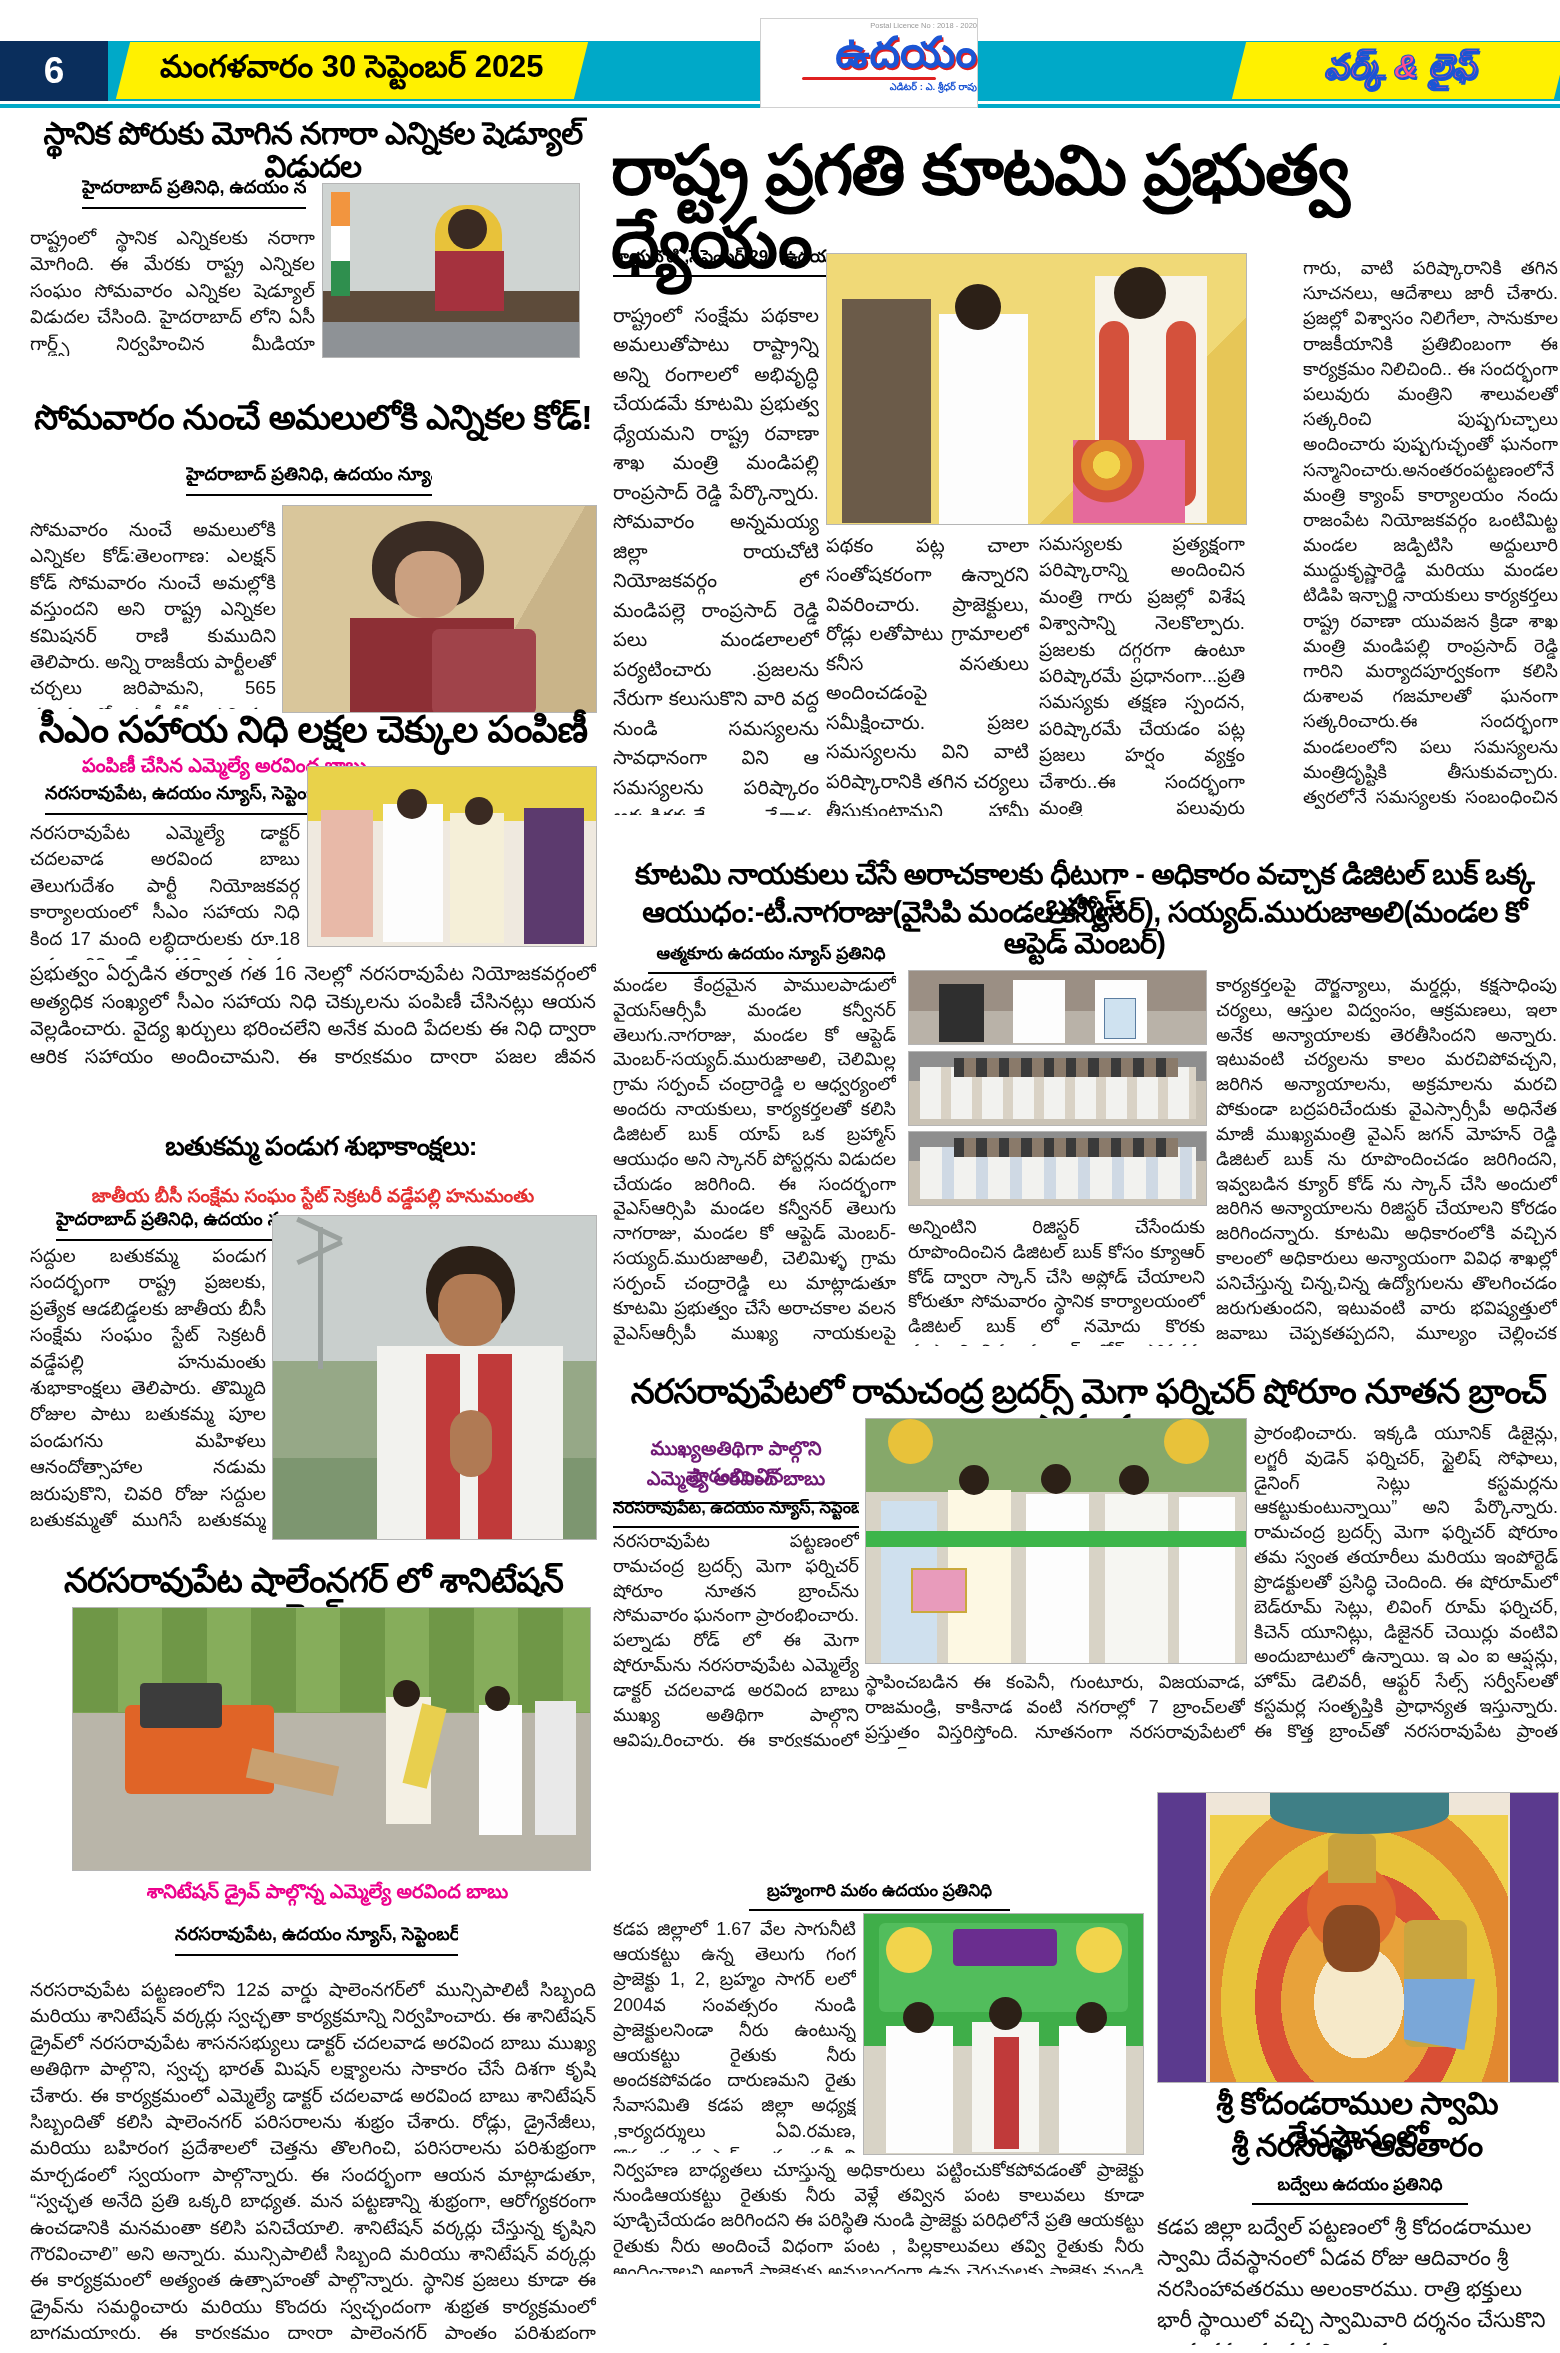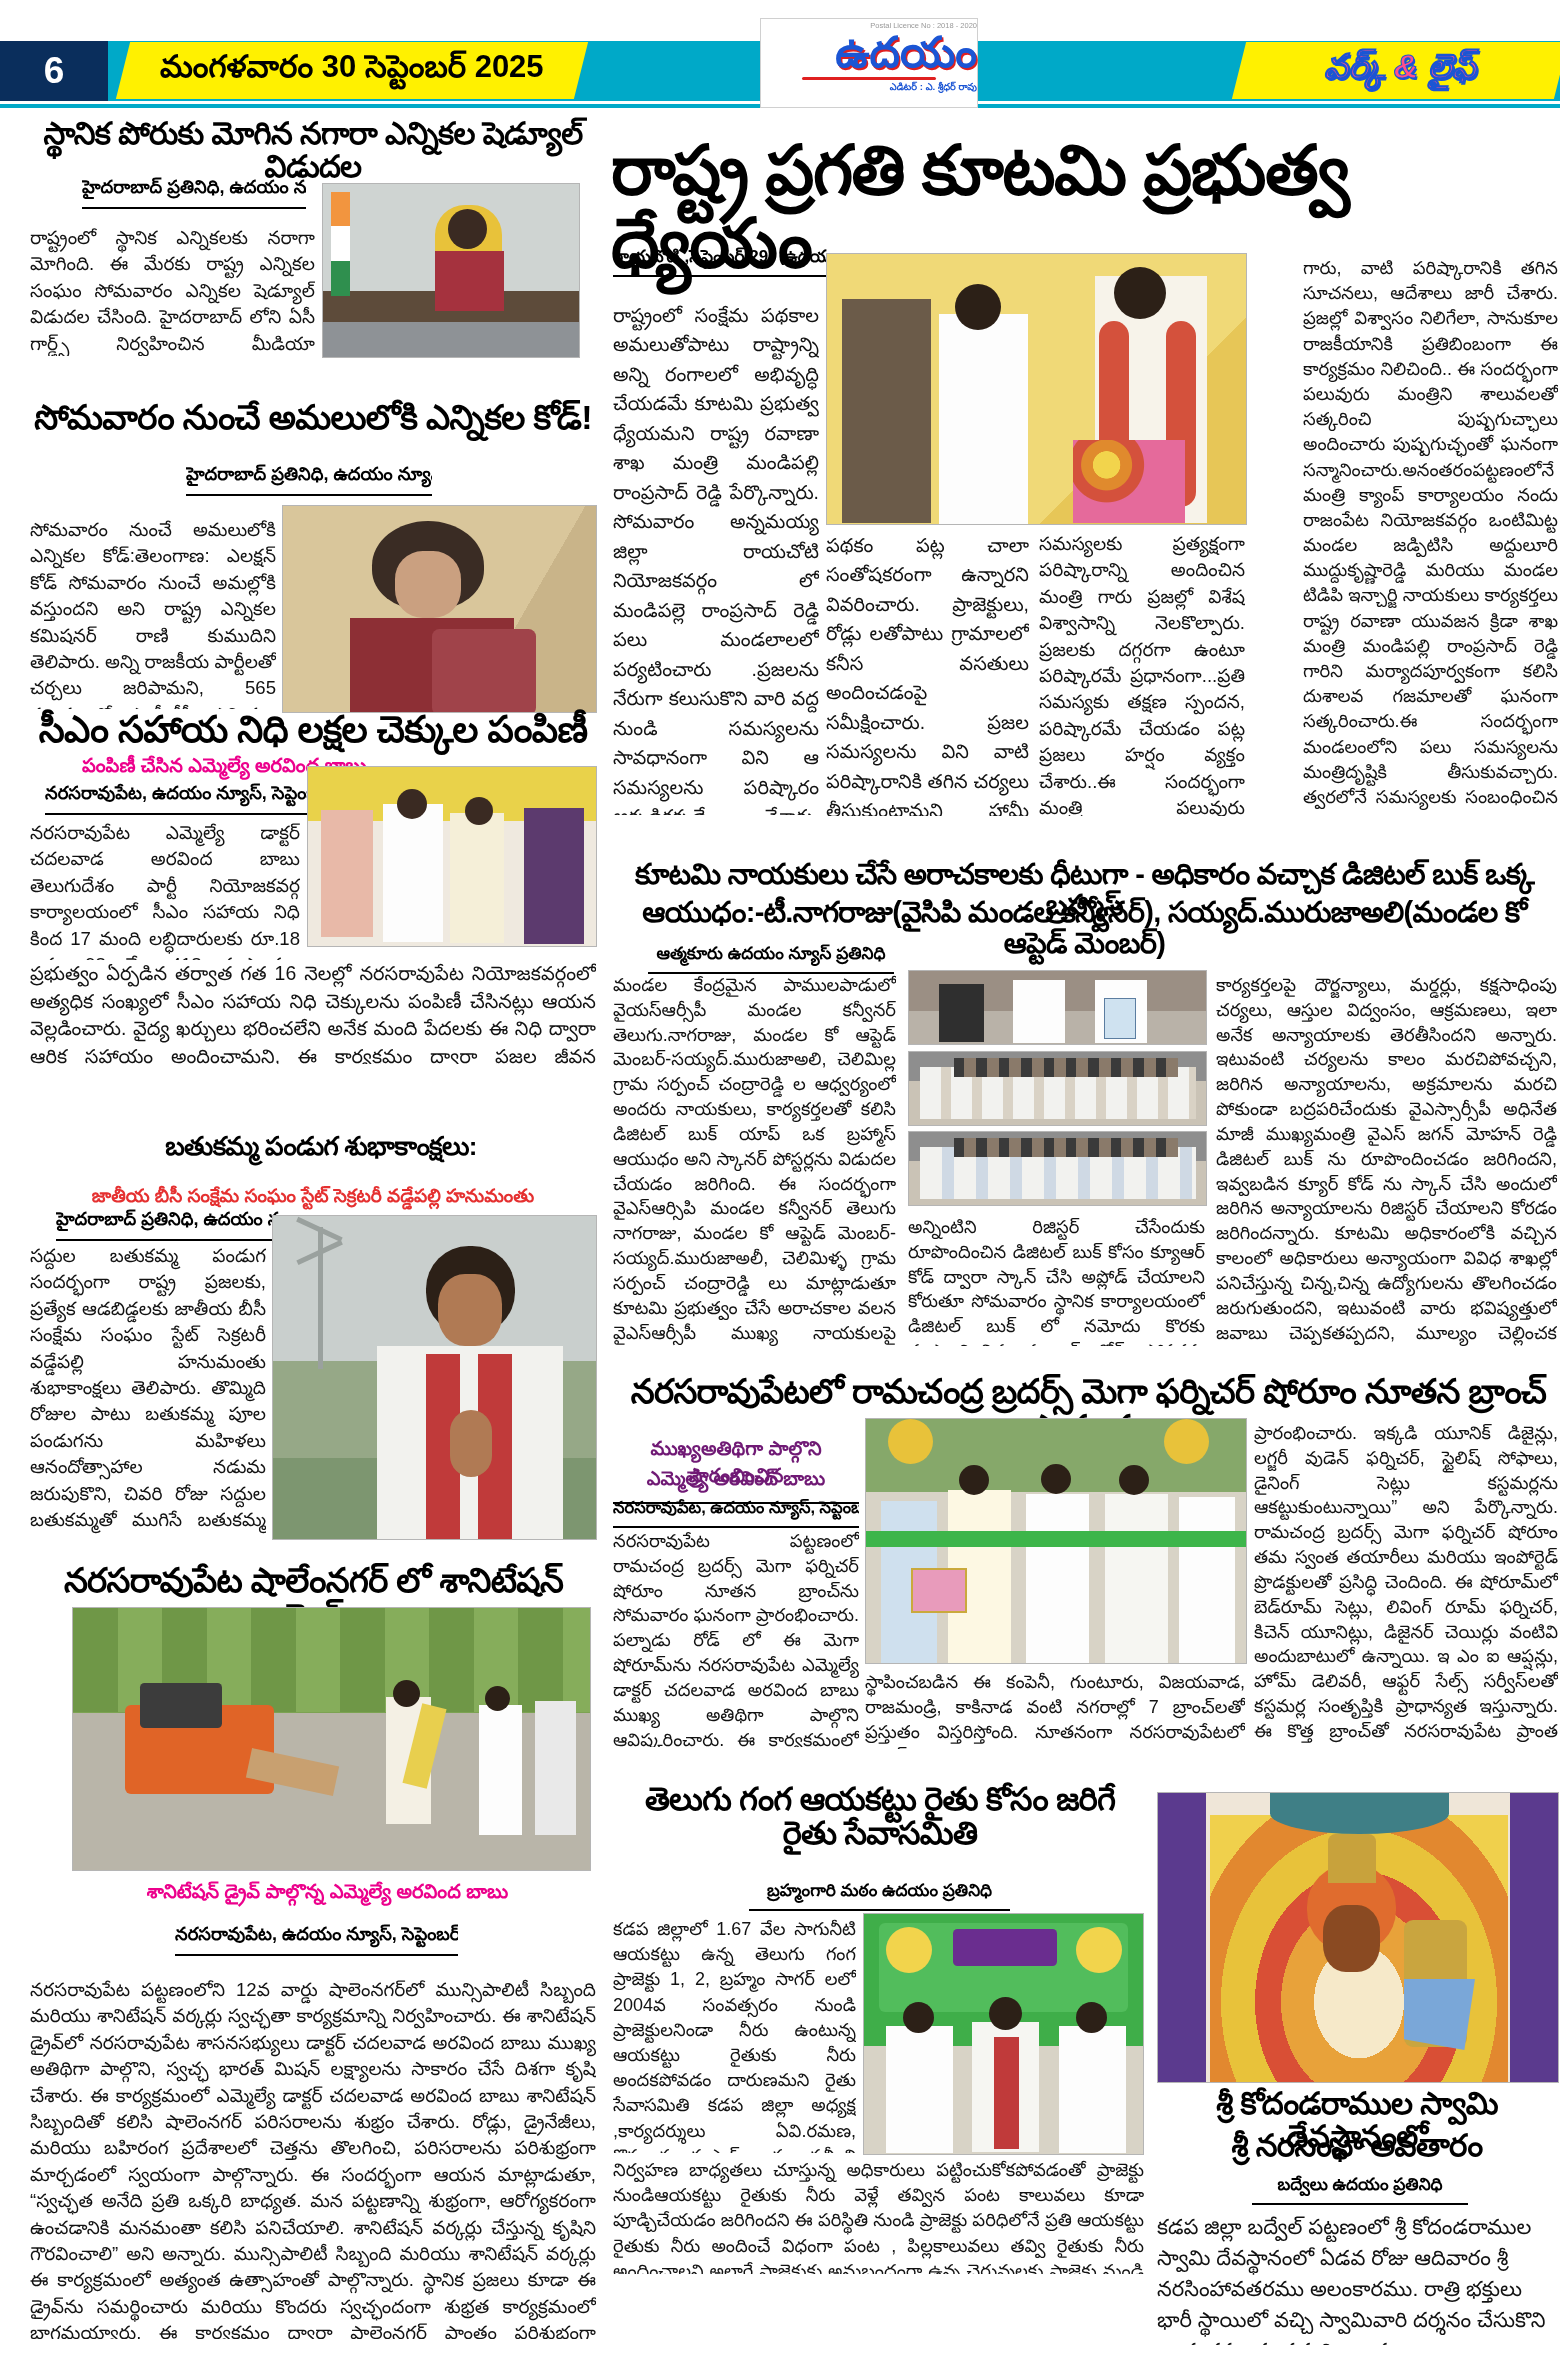--- a/index.html
+++ b/index.html
@@ -163,21 +163,20 @@
     <div style="position:absolute;left:313px;top:78px;width:56px;height:166px;background:#fdfdfd"></div>
     <div style="position:absolute;left:93px;top:46px;width:30px;height:30px;background:#2c2017;border-radius:50%"></div>
     <div style="position:absolute;left:175px;top:45px;width:30px;height:30px;background:#2c2017;border-radius:50%"></div>
     <div style="position:absolute;left:253px;top:46px;width:30px;height:30px;background:#2c2017;border-radius:50%"></div>
     <div style="position:absolute;left:0;top:112px;width:380px;height:16.4px;background:#3db54a"></div>
     <div style="position:absolute;left:45px;top:149px;width:52px;height:41px;background:#e89bbb;border:2.2px solid #caa93c"></div>
   </div>
   <div class="abs body-txt" style="left:865px;top:1670px;width:380px;height:79px;font-size:18px;line-height:1.38">స్థాపించబడిన ఈ కంపెనీ, గుంటూరు, విజయవాడ, రాజమండ్రి, కాకినాడ వంటి నగరాల్లో 7 బ్రాంచ్‌లతో ప్రస్తుతం విస్తరిస్తోంది. నూతనంగా నరసరావుపేటలో బ్రాంచ్</div>
   <div class="abs body-txt" style="left:1254px;top:1421px;width:304px;height:326px;font-size:18px;line-height:1.38">ప్రారంభించారు. ఇక్కడి యూనిక్ డిజైన్లు, లగ్జరీ వుడెన్ ఫర్నిచర్, స్టైలిష్ సోఫాలు, డైనింగ్ సెట్లు కస్టమర్లను ఆకట్టుకుంటున్నాయి” అని పేర్కొన్నారు. రామచంద్ర బ్రదర్స్ మెగా ఫర్నిచర్ షోరూం తమ స్వంత తయారీలు మరియు ఇంపోర్టెడ్ ప్రొడక్టులతో ప్రసిద్ధి చెందింది. ఈ షోరూమ్‌లో బెడ్‌రూమ్ సెట్లు, లివింగ్ రూమ్ ఫర్నిచర్, కిచెన్ యూనిట్లు, డిజైనర్ చెయిర్లు వంటివి అందుబాటులో ఉన్నాయి. ఇ ఎం ఐ ఆప్షన్లు, హోమ్ డెలివరీ, ఆఫ్టర్ సేల్స్ సర్వీస్‌లతో కస్టమర్ల సంతృప్తికి ప్రాధాన్యత ఇస్తున్నారు. ఈ కొత్త బ్రాంచ్‌తో నరసరావుపేట ప్రాంత ప్రజలకు సౌకర్యవంతమైన షాపింగ్ అనుభవం అందుతుందని ఎమ్మెల్యే అరవింద్ బాబు చెప్పారు.ప్రారంభోత్సవంలో కంపెనీ డైరెక్టర్లు, స్థానిక వ్యాపారవేత్తలు, గ్రామ ప్రజలు పాల్గొన్నారు. దసరా పండుగ సందర్భంగా స్పెషల్ డిస్కౌంట్లు, ఆఫర్లు ప్రకటించారు</div>
 
-  <div class="abs hl" style="left:617px;top:1783px;width:526px;font-size:32px">తెలుగు గంగ ఆయకట్టు రైతు కోసం జరిగే రైతు సేవాసమితి</div>
   <div class="abs byline" style="left:749px;top:1881px;width:261px;font-size:17px">బ్రహ్మంగారి మఠం ఉదయం ప్రతినిధి</div>
   <div class="abs body-txt" style="left:613px;top:1917px;width:243px;height:236px;font-size:18px;line-height:1.40">కడప జిల్లాలో 1.67 వేల సాగునీటి ఆయకట్టు ఉన్న తెలుగు గంగ ప్రాజెక్టు 1, 2, బ్రహ్మం సాగర్ లలో 2004వ సంవత్సరం నుండి ప్రాజెక్టులనిండా నీరు ఉంటున్న ఆయకట్టు రైతుకు నీరు అందకపోవడం దారుణమని రైతు సేవాసమితి కడప జిల్లా అధ్యక్ష ,కార్యదర్శులు ఏవి.రమణ, కొవ్వూరు మస్తాన్ రావు, సమీతి కడప నియోజకవర్గ అధ్యక్షుడు బలిజపల్లె శ్రీనివాసులు అన్నారు. ఈరోజు కడపలో వారు మాట్లాడుతూ ఈ 22 సంవత్సరాల కాలంలో రాష్ట్రాన్ని పాలించిన పాలకులు, ప్రాజెక్టు</div>
   <div class="photo" style="left:863px;top:1913px;width:279px;height:240px;background:linear-gradient(180deg,#3fae49 0 55%,#d8d3c6 55% 100%)">
     <div style="position:absolute;left:15px;top:9px;width:249px;height:89px;background:#52bd5c;border-radius:6px"></div>
     <div style="position:absolute;left:89px;top:15px;width:104px;height:37px;background:#6a2d8f;border-radius:4.5px"></div>
     <div style="position:absolute;left:22.4px;top:13.4px;width:46px;height:46px;background:#f2d44c;border-radius:50%"></div>
     <div style="position:absolute;left:212px;top:13.4px;width:46px;height:46px;background:#f2d44c;border-radius:50%"></div>
     <div style="position:absolute;left:22.4px;top:112px;width:67px;height:127px;background:#fdfdfd"></div>
     <div style="position:absolute;left:108px;top:108px;width:67px;height:130px;background:#f6f6f2"></div>
     <div style="position:absolute;left:130px;top:123px;width:25px;height:112px;background:#c03a3a"></div>

